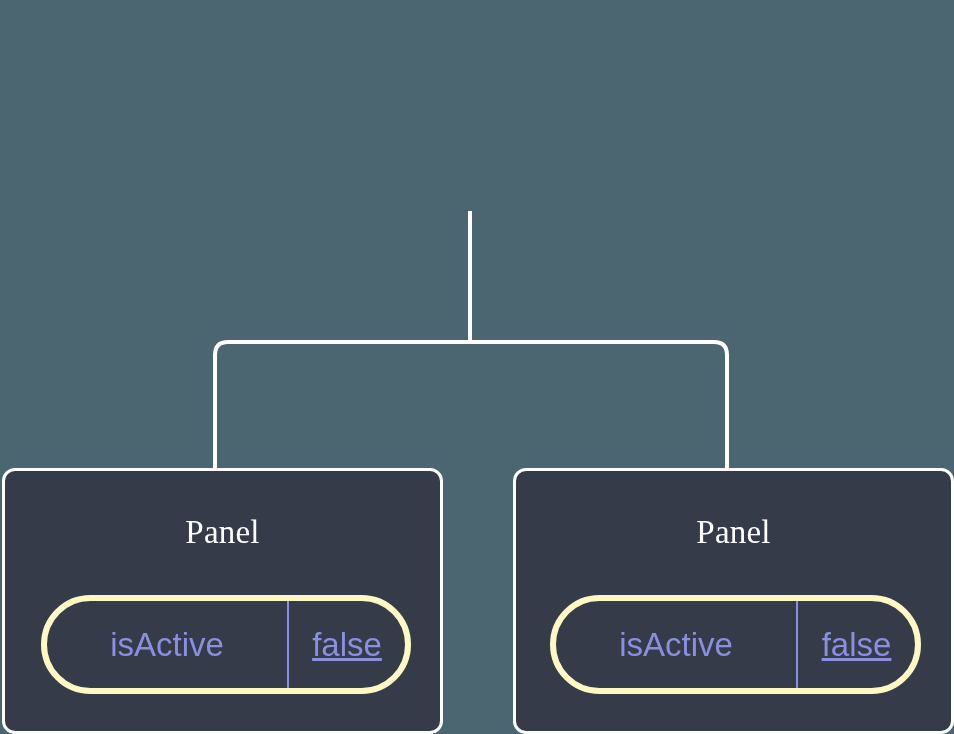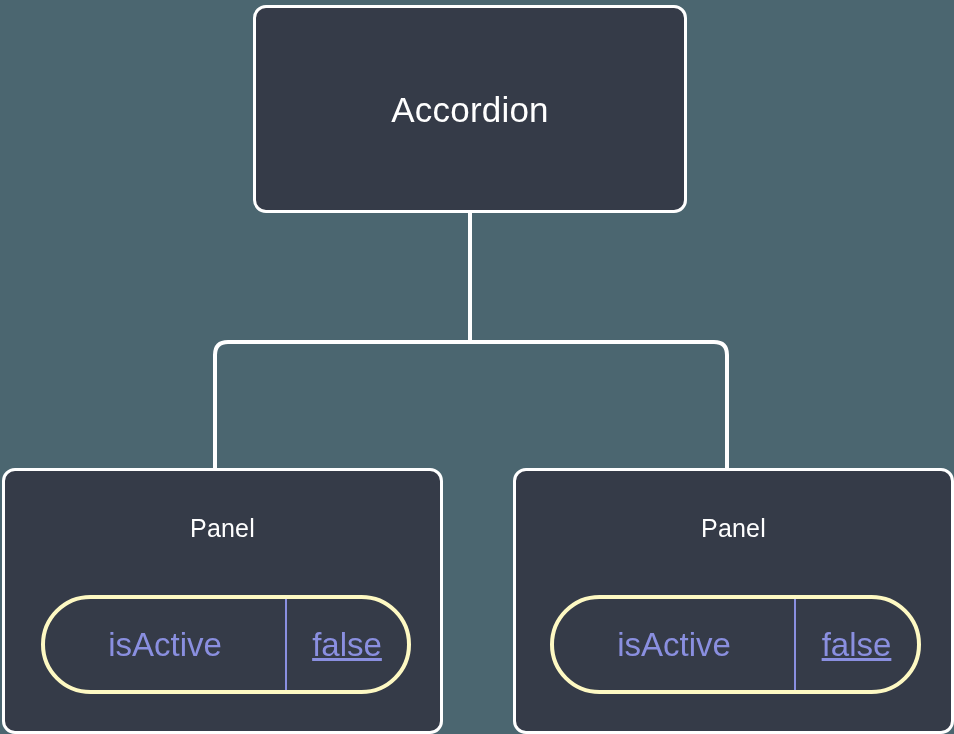--- a/index.html
+++ b/index.html
@@ -63,30 +63,31 @@
   .node-title {
     color: #ffffff;
     font-size: 35px;
     font-weight: 400;
     line-height: 1;
     letter-spacing: 0.2px;
     white-space: nowrap;
   }
 
   .node-leaf .node-title {
-    font-size: 25px;
+    font-size: 33px;
+    font-family: Liberation Serif, serif;
   }
 
   
   .state-chip {
     position: absolute;
     top: 124px;
     box-sizing: border-box;
     height: 99px;
-    border: 4px solid #fef9c3;
+    border: 6px solid #fef9c3;
     border-radius: 52px;
     display: flex;
     align-items: stretch;
     overflow: hidden;
   }
 
   .chip-left {
     left: 36px;
     width: 370px;
   }
@@ -125,23 +126,20 @@
 </head>
 <body>
 
 <div id="canvas">
 
   <svg id="edges" viewBox="0 0 954 734">
     <path d="M 470 211 L 470 342" fill="none" stroke="#ffffff" stroke-width="4" stroke-linecap="butt"></path>
     <path d="M 215 470 L 215 355 Q 215 342 228 342 L 714 342 Q 727 342 727 355 L 727 470" fill="none" stroke="#ffffff" stroke-width="4" stroke-linecap="butt"></path>
   </svg>
 
-  <div class="node node-root">
-    <div class="node-title">Accordion</div>
-  </div>
 
   <div class="node node-leaf node-leaf-left">
     <div class="node-title">Panel</div>
     <div class="state-chip chip-left">
       <div class="chip-cell chip-key">isActive</div>
       <div class="chip-divider"></div>
       <div class="chip-cell chip-val">false</div>
     </div>
   </div>
 

